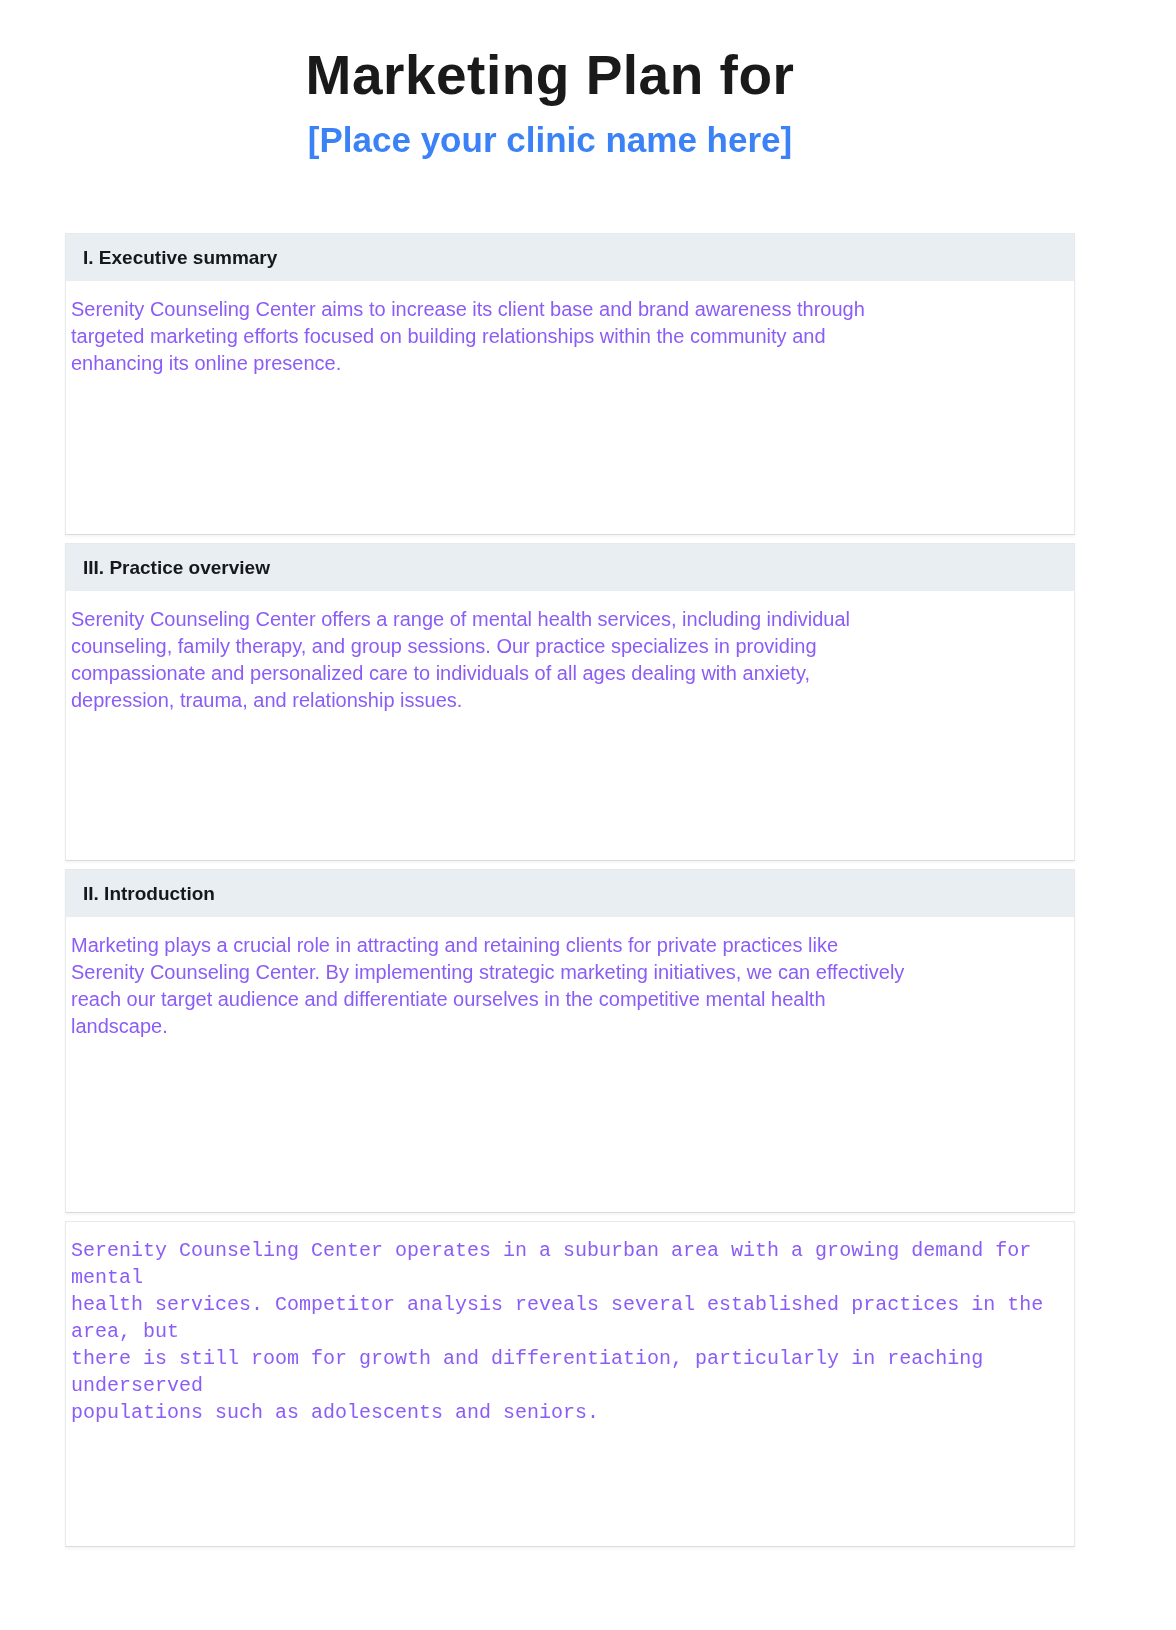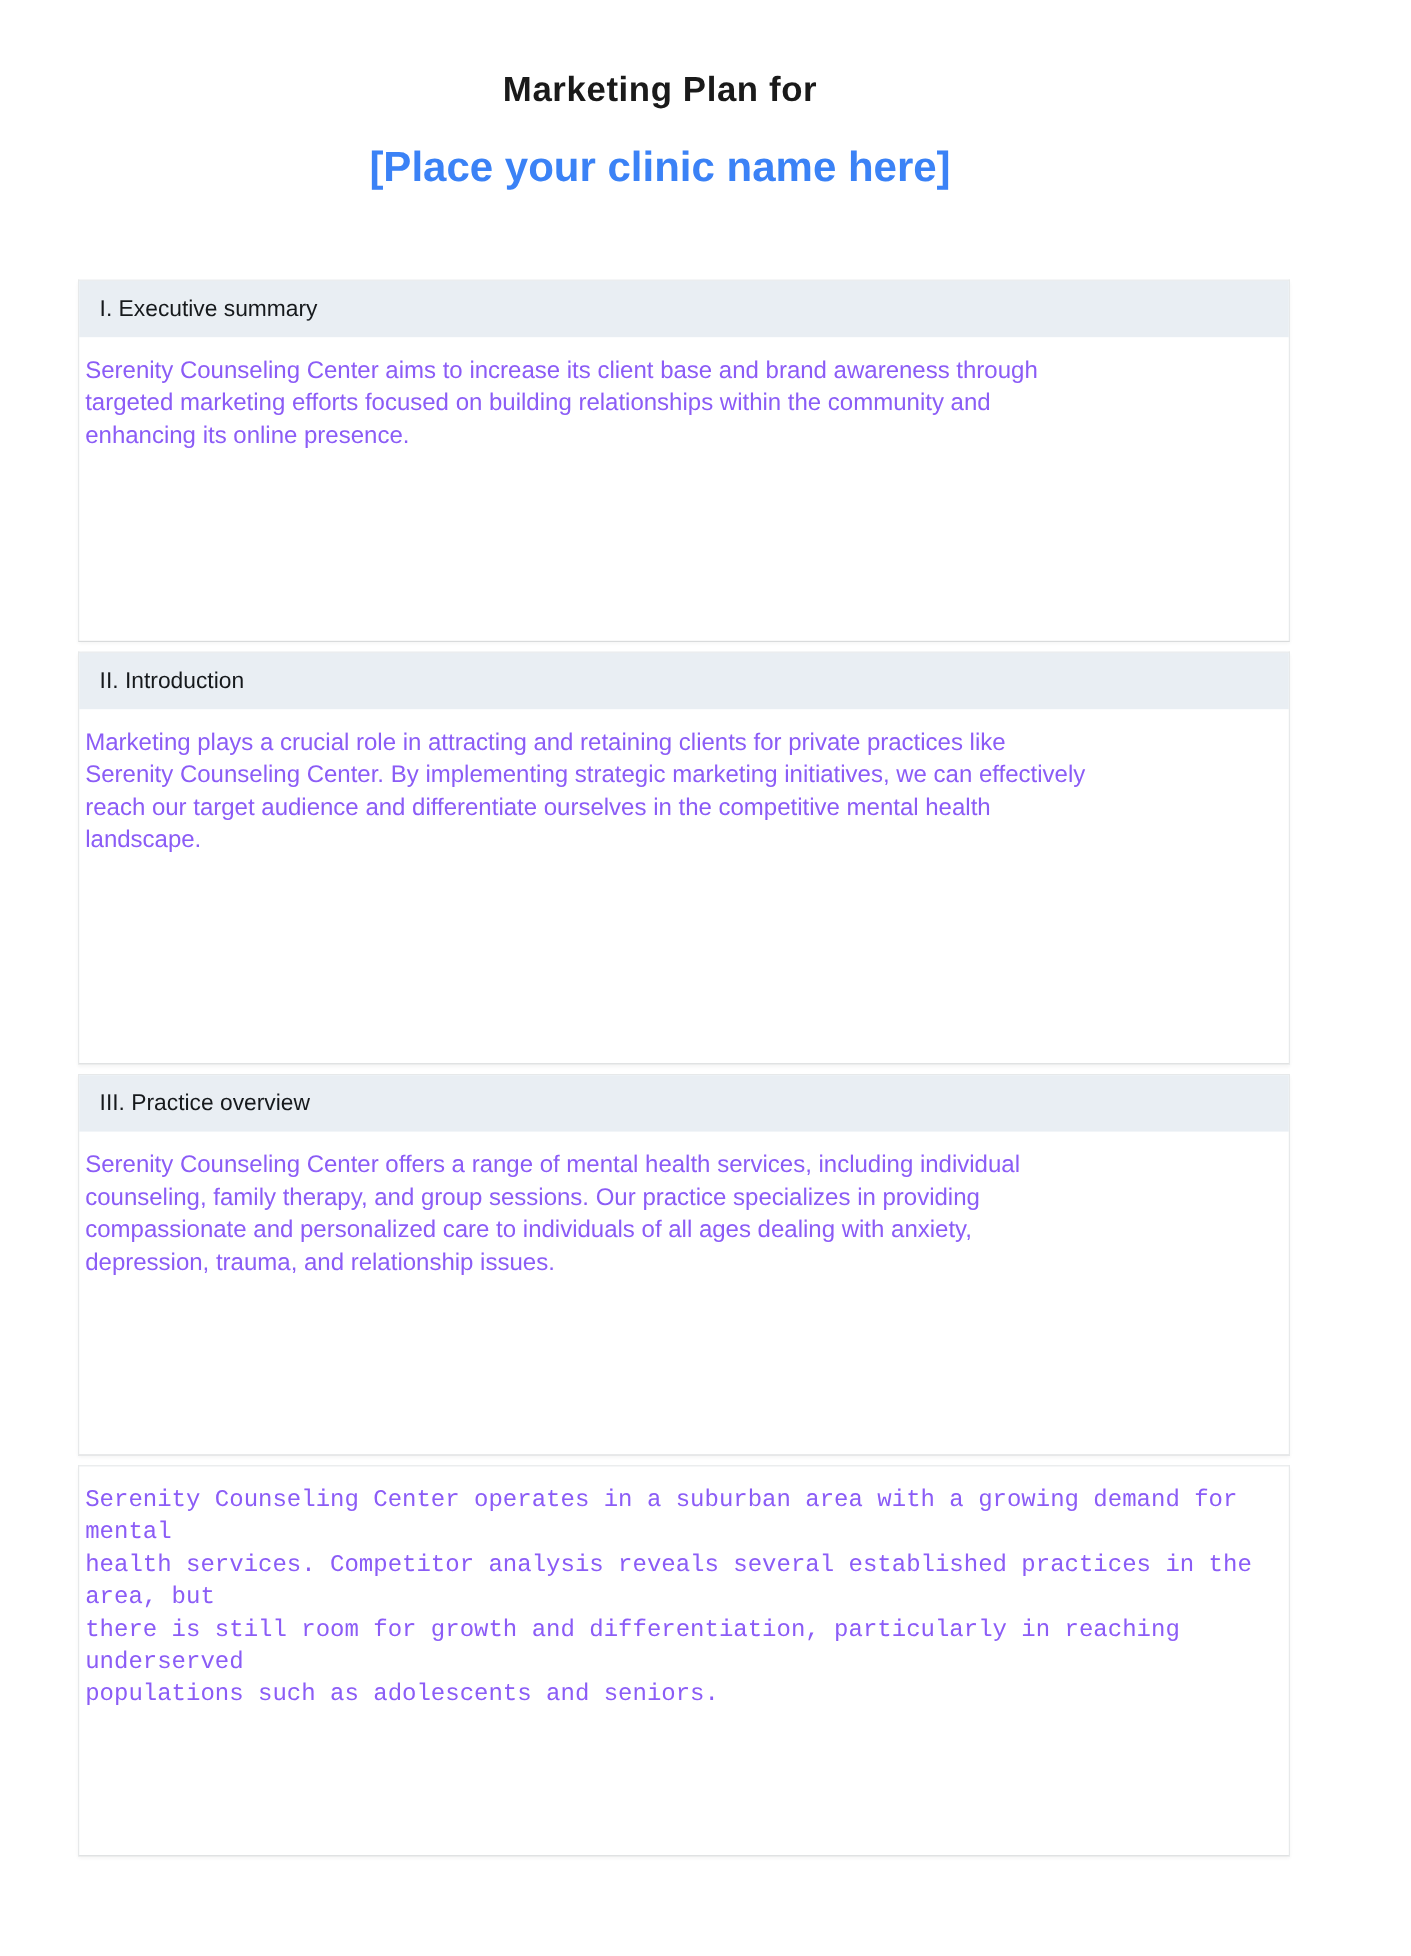--- a/index.html
+++ b/index.html
@@ -14,21 +14,21 @@
     height: 1630px;
     background: #ffffff;
     overflow: hidden;
   }
   .titles {
     width: 1100px;
     text-align: center;
   }
   .doc-title {
     margin: 52px 0 0 0;
-    font-size: 29px;
+    font-size: 55px;
     line-height: 46px;
     font-weight: bold;
     color: #1a1a1a;
     letter-spacing: 0.5px;
   }
   .doc-subtitle {
     margin: 22px 0 0 0;
     font-size: 35px;
     line-height: 40px;
     font-weight: bold;
@@ -46,21 +46,21 @@
     background: #ffffff;
     margin-bottom: 8px;
   }
   .sec-head {
     box-sizing: border-box;
     height: 47px;
     background: #e9eef3;
     padding: 13px 18px 0 17px;
     font-size: 19px;
     line-height: 22px;
-    font-weight: normal;
+    font-weight: bold;
     color: #16191c;
   }
   .sec-body {
     box-sizing: border-box;
     padding: 15px 12px 15px 5px;
     font-size: 20px;
     line-height: 27px;
     color: #8b5cf6;
   }
   .sec-body p {
@@ -86,37 +86,37 @@
 
     <section class="section s1">
       <div class="sec-head">I. Executive summary</div>
       <div class="sec-body">
         <p>Serenity Counseling Center aims to increase its client base and brand awareness through
 targeted marketing efforts focused on building relationships within the community and
 enhancing its online presence.</p>
       </div>
     </section>
 
+    <section class="section s3">
+      <div class="sec-head">III. Practice overview</div>
+      <div class="sec-body">
+        <p>Serenity Counseling Center offers a range of mental health services, including individual
+counseling, family therapy, and group sessions. Our practice specializes in providing
+compassionate and personalized care to individuals of all ages dealing with anxiety,
+depression, trauma, and relationship issues.</p>
+      </div>
+    </section>
+
     <section class="section s2">
       <div class="sec-head">II. Introduction</div>
       <div class="sec-body">
         <p>Marketing plays a crucial role in attracting and retaining clients for private practices like
 Serenity Counseling Center. By implementing strategic marketing initiatives, we can effectively
 reach our target audience and differentiate ourselves in the competitive mental health
 landscape.</p>
-      </div>
-    </section>
-
-    <section class="section s3">
-      <div class="sec-head">III. Practice overview</div>
-      <div class="sec-body">
-        <p>Serenity Counseling Center offers a range of mental health services, including individual
-counseling, family therapy, and group sessions. Our practice specializes in providing
-compassionate and personalized care to individuals of all ages dealing with anxiety,
-depression, trauma, and relationship issues.</p>
       </div>
     </section>
 
     <section class="section s4">
       <div class="sec-body">
         <p>Serenity Counseling Center operates in a suburban area with a growing demand for mental
 health services. Competitor analysis reveals several established practices in the area, but
 there is still room for growth and differentiation, particularly in reaching underserved
 populations such as adolescents and seniors.</p>
       </div>

